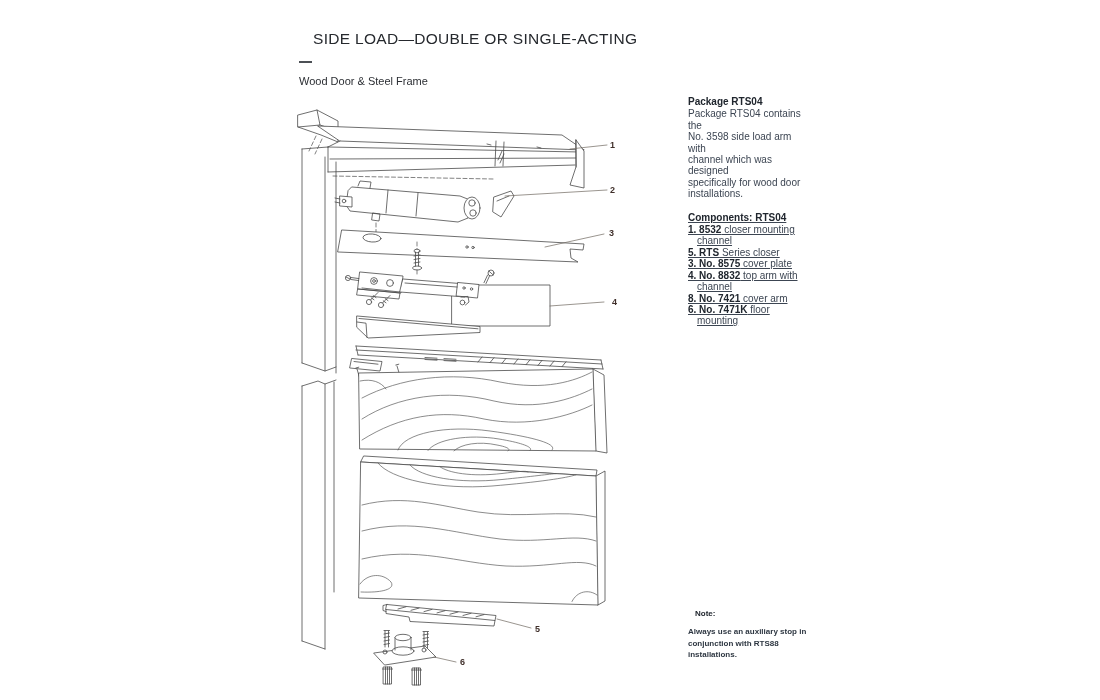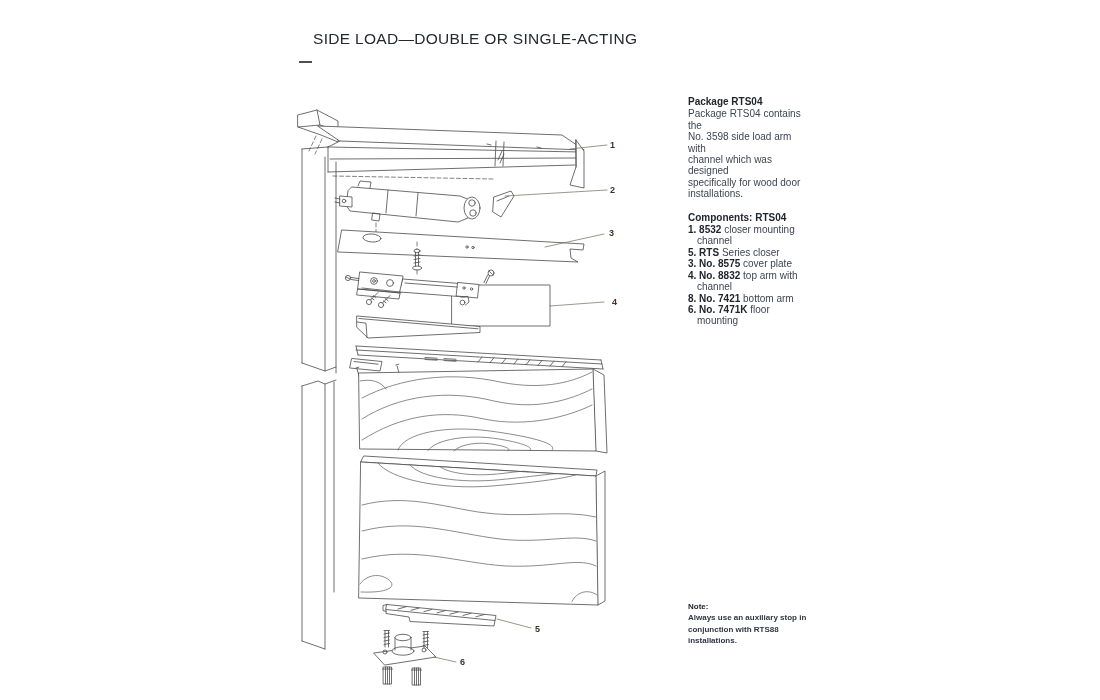--- a/index.html
+++ b/index.html
@@ -17,21 +17,21 @@
   .title-rule{width:13px;height:2px;background:#4c5055;margin-top:7px;}
   .title-block h2{
     margin:12px 0 0 0;font-size:11px;font-weight:400;color:#2b2e33;white-space:nowrap;
   }
   .right-col{
     position:absolute;left:688px;top:96px;width:122px;
     font-size:10px;line-height:11.4px;color:#3c4552;
   }
   .right-col .hd{font-weight:700;color:#20262e;margin:0 0 1px 0;}
   .pre{white-space:pre-wrap;margin:0;}
-  .components{margin-top:12px;}
+  .components{margin-top:12px;text-decoration:underline;}
   .comp-list{margin:1px 0 15px 0;}
   .comp-item{padding-left:9px;text-indent:-9px;}
   .comp-item .b{font-weight:700;color:#20262e;}
   .note-block{
     position:absolute;left:688px;top:601px;width:130px;
     font-size:8px;line-height:11.4px;
   }
   .note-block .hd{font-weight:700;color:#20262e;}
   .note-block .pre{font-weight:700;color:#2e3742;}
   svg.diagram{position:absolute;left:288px;top:100px;width:364px;height:600px;}
@@ -46,44 +46,45 @@
     font-family:"Liberation Sans",sans-serif;font-size:9px;font-weight:700;
     fill:#40302b;stroke:none;
   }
 </style>
 </head>
 <body>
 
 <header class="title-block">
   <h1>SIDE LOAD—DOUBLE OR SINGLE-ACTING</h1>
   <div class="title-rule"></div>
+  <h2>Wood Door &amp; Steel Frame</h2>
 </header>
 
 <aside class="right-col">
   <p class="hd">Package RTS04</p>
   <p class="pre">Package RTS04 contains the
 No. 3598 side load arm with
 channel which was designed
 specifically for wood door
 installations.</p>
   <div class="components">
     <p class="hd">Components: RTS04</p>
     <div class="comp-list">
       <div class="comp-item"><span class="b">1. 8532</span><span> closer mounting channel</span></div>
       <div class="comp-item"><span class="b">5. RTS</span><span> Series closer</span></div>
       <div class="comp-item"><span class="b">3. No. 8575</span><span> cover plate</span></div>
       <div class="comp-item"><span class="b">4. No. 8832</span><span> top arm with channel</span></div>
-      <div class="comp-item"><span class="b">8. No. 7421</span><span> bottom arm</span></div>
+      <div class="comp-item"><span class="b">8. No. 7421</span><span> cover arm</span></div>
       <div class="comp-item"><span class="b">6. No. 7471K</span><span> floor mounting</span></div>
     </div>
   </div>
 </aside>
 
 <aside class="note-block">
-  <p class="hd" style="margin:0;">Note:</p>
+  <p class="hd" style="margin:7px;">Note:</p>
   <p class="pre">Always use an auxiliary stop in
 conjunction with RTS88
 installations.</p>
 </aside>
 
 <svg class="diagram" viewBox="288 100 364 600" role="img" aria-label="Exploded view — side load closer, wood door and steel frame">
   <g class="draw">
 
     <g>
       <path class="fw" d="M298,115 L317,110 L338,121 L338,142 L321,135 L298,127 Z"></path>

